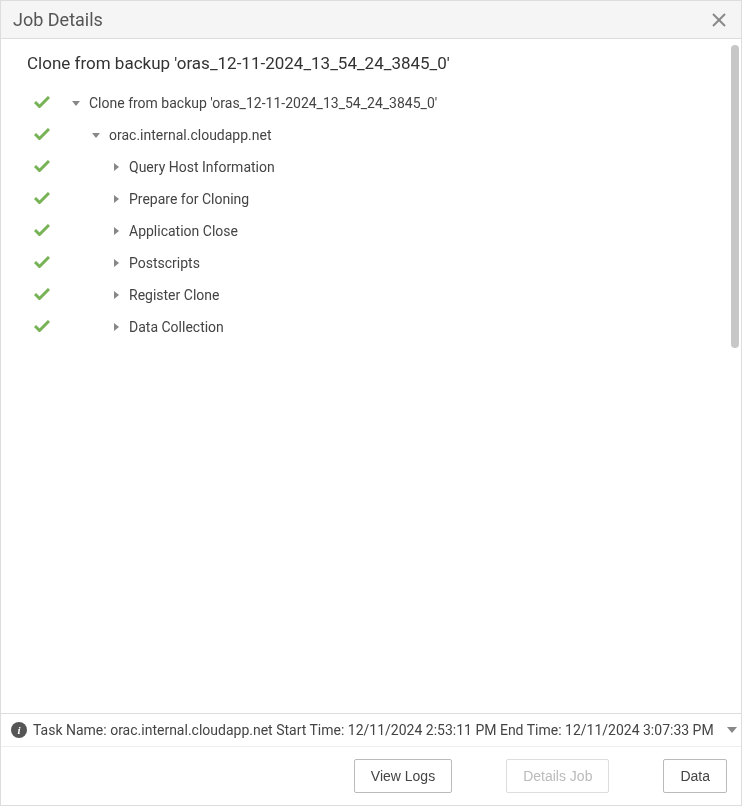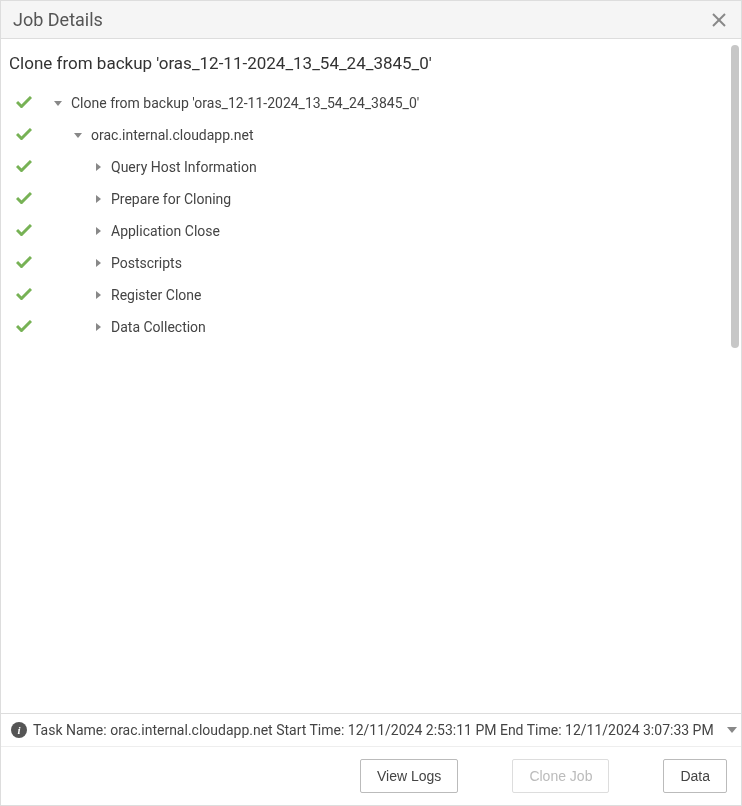--- a/index.html
+++ b/index.html
@@ -53,21 +53,21 @@
     }
     .content-wrapper {
       flex: 1;
       position: relative;
       overflow: hidden;
     }
     .scroll-area {
       height: 100%;
       width: calc(100% - 14px);
       overflow: auto;
-      padding: 10px 0 10px 8px;
+      padding: 10px 0 10px 26px;
     }
     .fake-scrollbar {
       position: absolute;
       right: 2px;
       top: 6px;
       width: 8px;
       height: 45%;
       background: #c7c7c7;
       border-radius: 4px;
     }
@@ -308,17 +308,17 @@
   </div>
 
   <div class="status-bar">
     <span class="info-icon">i</span>
     <span>Task Name: orac.internal.cloudapp.net Start Time: 12/11/2024 2:53:11 PM End Time: 12/11/2024 3:07:33 PM</span>
     <div class="status-scroll-down"></div>
   </div>
 
   <div class="button-bar">
     <button class="btn">View Logs</button>
-    <button class="btn disabled">Clone Job</button>
+    <button class="btn disabled">Details Job</button>
     <button class="btn">Data</button>
   </div>
 
 </div>
 
 </body></html>

